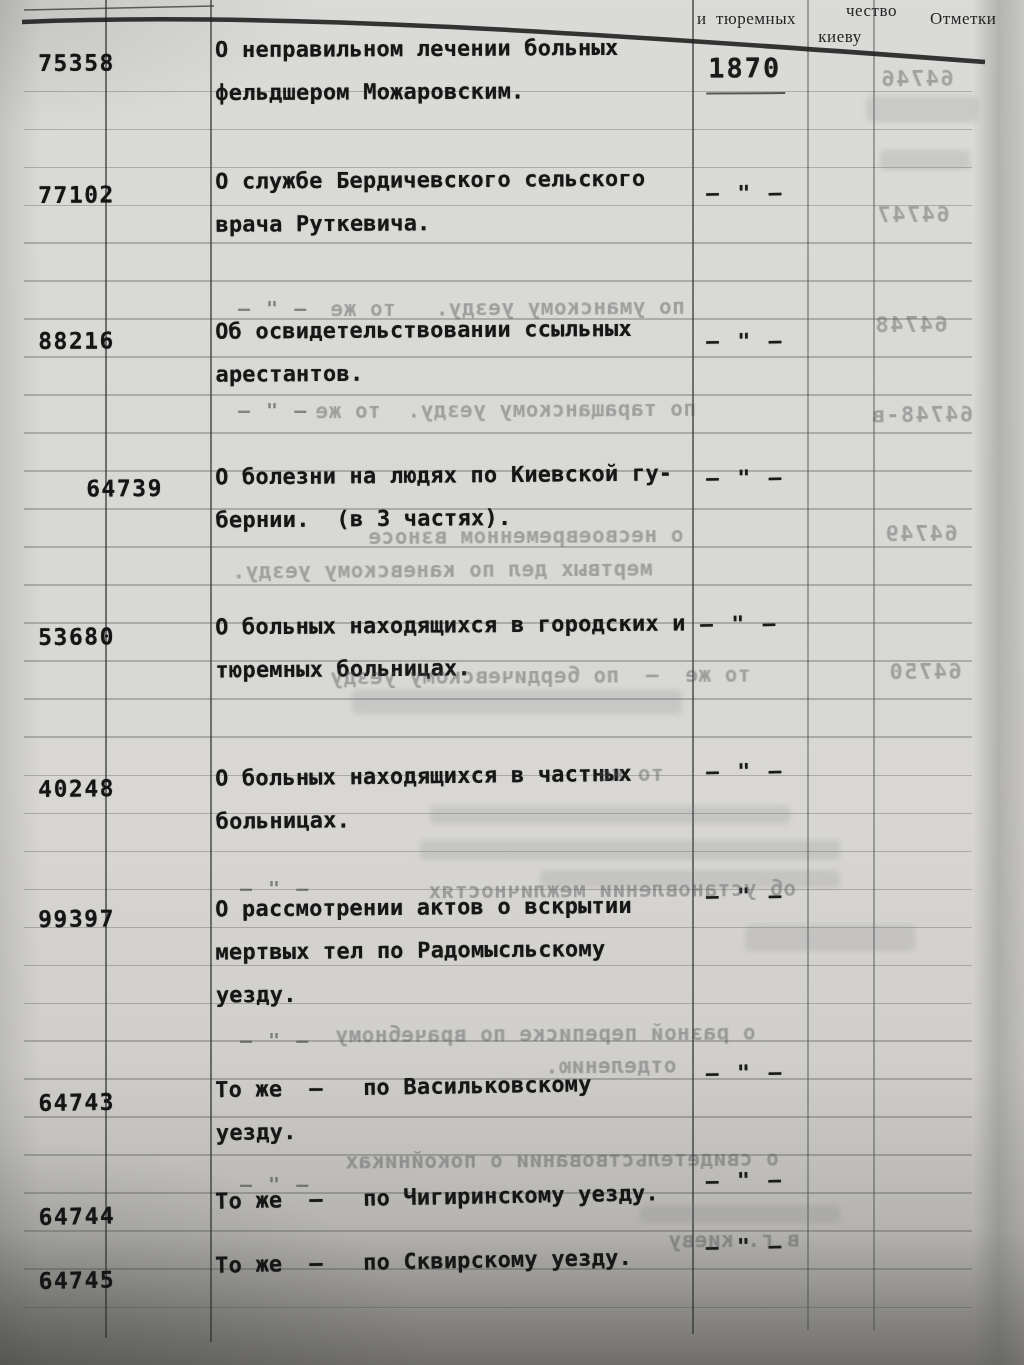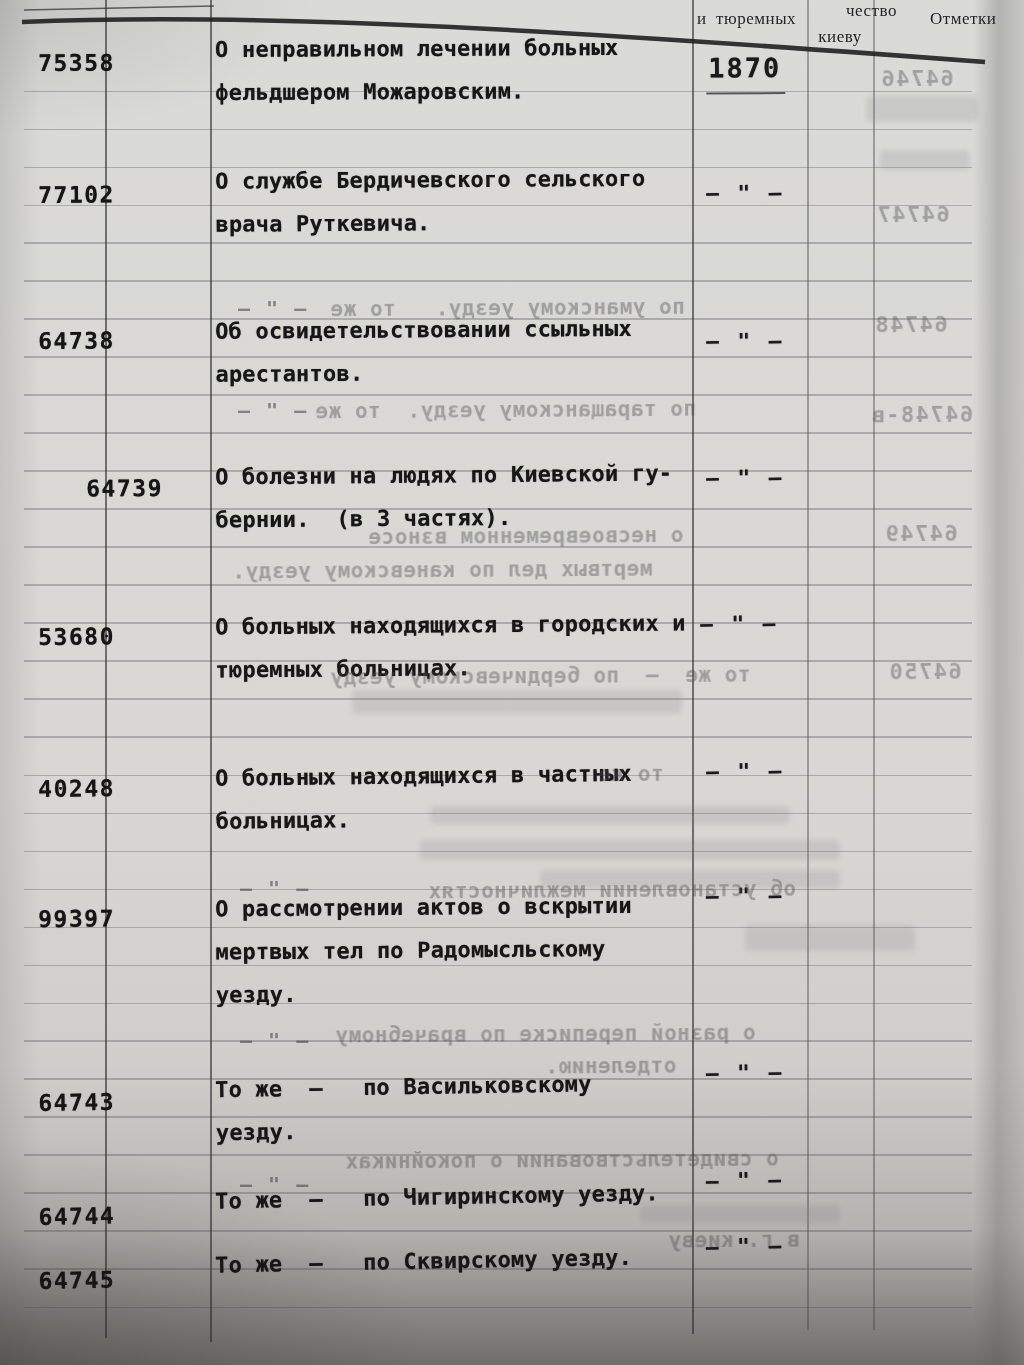--- a/index.html
+++ b/index.html
@@ -83,21 +83,21 @@
   </div>
 
   <div class="entry" style="top:170px;transform:rotate(-0.4deg);">
     <div class="num" style="top:12px;">77102</div>
     <div class="dl">О службе Бердичевского сельского</div>
     <div class="dl l2">врача Руткевича.</div>
     <div class="date" style="top:16px;">– " –</div>
   </div>
 
   <div class="entry" style="top:320px;transform:rotate(-0.4deg);">
-    <div class="num" style="top:8px;">64738</div>
+    <div class="num" style="top:8px;">88216</div>
     <div class="dl">Об освидетельствовании ссыльных</div>
     <div class="dl l2">арестантов.</div>
     <div class="date" style="top:14px;">– " –</div>
   </div>
 
   <div class="entry" style="top:466px;transform:rotate(-0.5deg);">
     <div class="num" style="top:10px;margin-left:48px;">64739</div>
     <div class="dl">О болезни на людях по Киевской гу-</div>
     <div class="dl l2">бернии.  (в 3 частях).</div>
     <div class="date" style="top:6px;">– " –</div>

